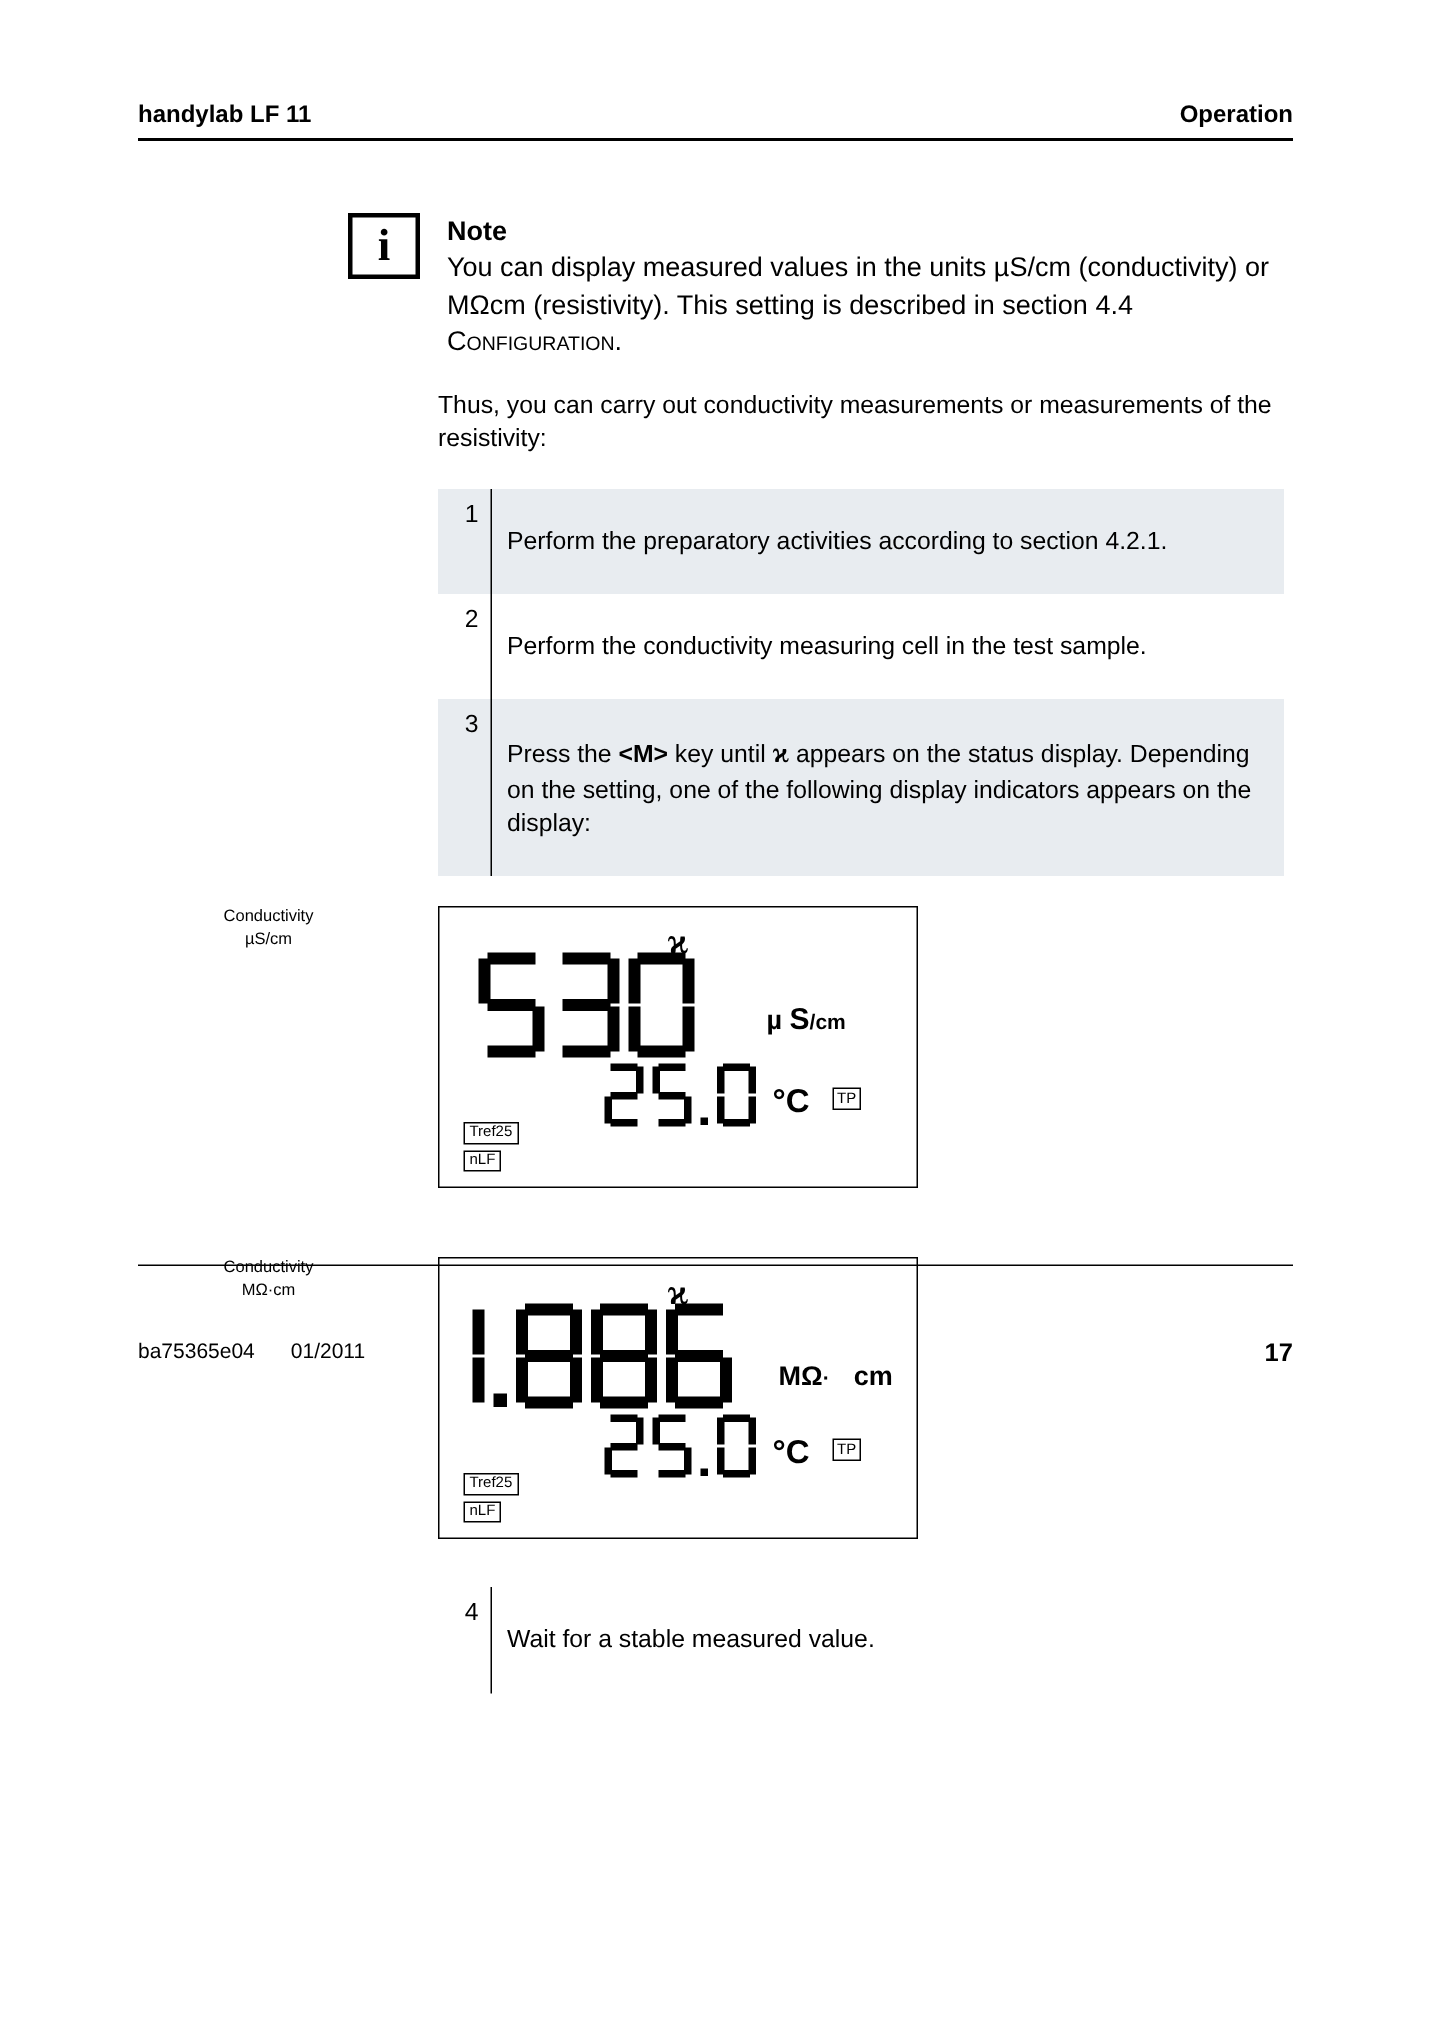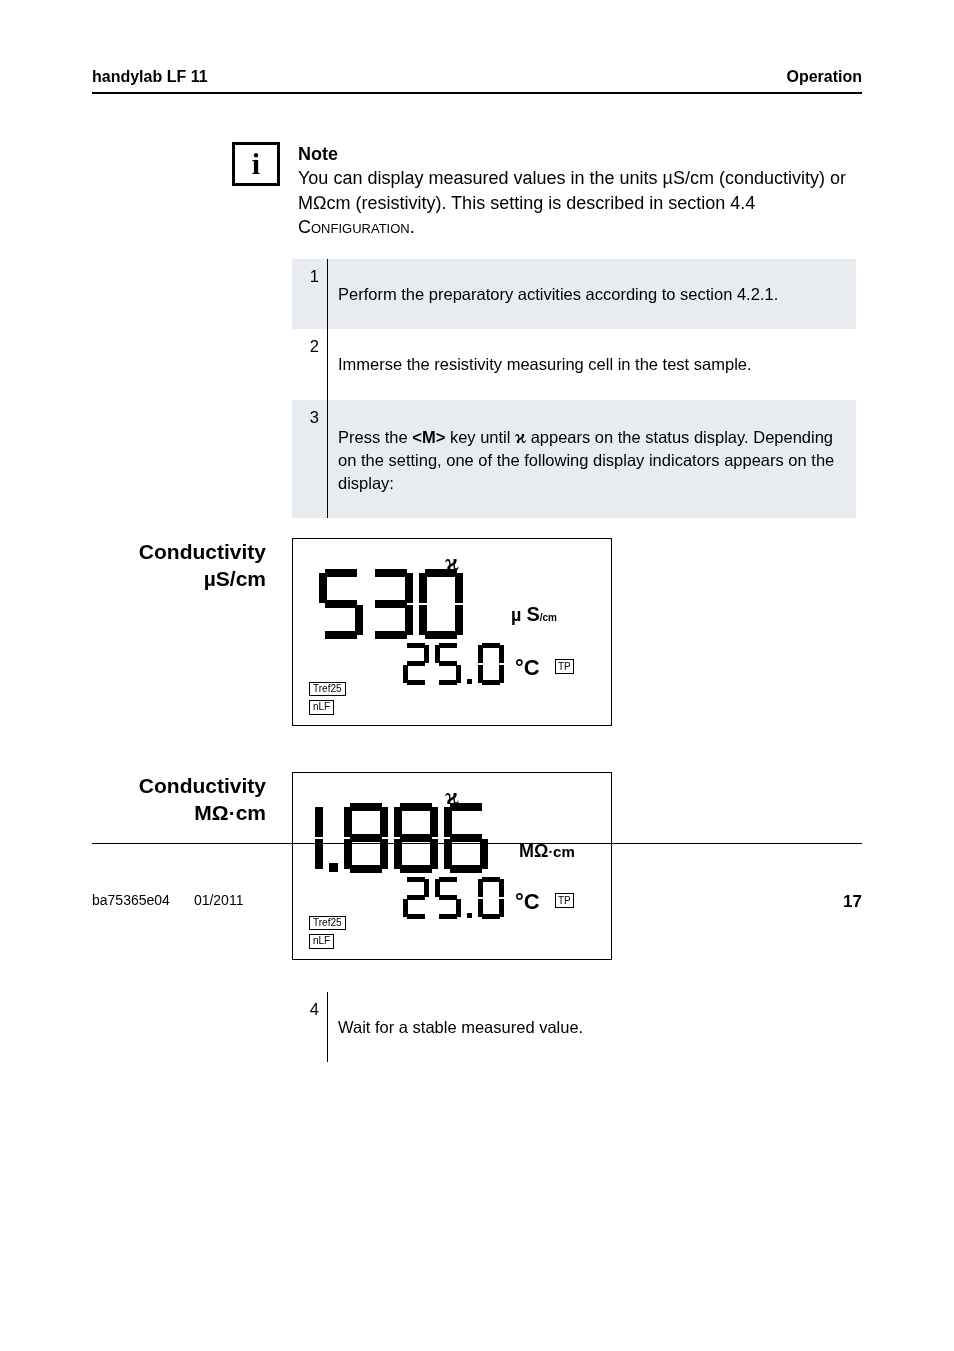--- a/index.html
+++ b/index.html
@@ -101,24 +101,24 @@
     font-size: 19px;
   }
   .display-row {
     display: flex;
     align-items: flex-start;
     margin-top: 20px;
     margin-bottom: 26px;
   }
   .display-label {
     width: 200px;
-    text-align: right;
+    text-align: center;
     padding-right: 26px;
-    font-weight: bold;
-    font-size: 21px;
+    font-weight: normal;
+    font-size: 11px;
     line-height: 1.3;
   }
   .lcd-box {
     border: 1.5px solid #000;
     width: 320px;
     height: 188px;
     position: relative;
     padding: 12px 16px 12px 16px;
   }
   .chi-sym {
@@ -242,29 +242,30 @@
     <div class="note-row">
       <div class="note-icon">
         <span class="note-icon-inner">i</span>
       </div>
       <div class="note-text">
         <span class="bold">Note</span><br>
         <span>You can display measured values in the units </span><span>µS/cm</span><span> (conductivity) or </span><span>MΩcm</span><span> (resistivity). This setting is described in section 4.4 </span><span class="sc">Configuration</span><span>.</span>
       </div>
     </div>
 
+    <div class="para">Thus, you can carry out conductivity measurements or measurements of the resistivity:</div>
 
     <div class="step-row shaded">
       <div class="step-num">1</div>
       <div class="step-text">Perform the preparatory activities according to section 4.2.1.</div>
     </div>
 
     <div class="step-row">
       <div class="step-num">2</div>
-      <div class="step-text">Immerse the resistivity measuring cell in the test sample.</div>
+      <div class="step-text">Perform the conductivity measuring cell in the test sample.</div>
     </div>
 
     <div class="step-row shaded">
       <div class="step-num">3</div>
       <div class="step-text">
         <span>Press the </span><span class="bold">&lt;M&gt;</span><span> key until </span><span class="chi">ϰ</span><span> appears on the status display. Depending on the setting, one of the following display indicators appears on the display:</span>
       </div>
     </div>
 
     <div class="display-row">
@@ -296,21 +297,21 @@
           <div class="seg big-d">
             <div class="segp ha"></div>
               <div class="segp vb"></div>
               <div class="segp vc"></div>
               <div class="segp hd"></div>
               <div class="segp ve"></div>
               <div class="segp vf"></div>
           </div>
         </div>
         <div class="unit big-unit">
-          <span style="font-weight:700;">µ</span>&nbsp;<span style="font-size:20px;font-weight:700;">S</span><span style="font-size:10px;">/cm</span>
+          <span style="font-weight:700;">µ</span>&nbsp;<span style="font-size:20px;font-weight:700;">S</span><span style="font-size:14px;">/cm</span>
         </div>
 
         <div class="seg-row small" aria-label="25.0">
 
           <div class="seg sm-d">
             <div class="segp ha"></div>
               <div class="segp vb"></div>
               <div class="segp hg"></div>
               <div class="segp ve"></div>
               <div class="segp hd"></div>
@@ -383,21 +384,21 @@
           <div class="seg big-d">
             <div class="segp ha"></div>
               <div class="segp vf"></div>
               <div class="segp hg"></div>
               <div class="segp ve"></div>
               <div class="segp vc"></div>
               <div class="segp hd"></div>
           </div>
         </div>
         <div class="unit big-unit2">
-          <span style="font-weight:700;font-size:18px;">MΩ</span><span style="font-size:14px;">·</span><span style="font-weight:700;font-size:15px;">cm</span>
+          <span style="font-weight:700;font-size:18px;">MΩ</span><span style="font-size:14px;">·</span><span style="font-weight:700;font-size:18px;margin-left:16px;">cm</span>
         </div>
 
         <div class="seg-row small" aria-label="25.0">
           <div class="seg sm-d">
             <div class="segp ha"></div>
               <div class="segp vb"></div>
               <div class="segp hg"></div>
               <div class="segp ve"></div>
               <div class="segp hd"></div>
           </div>

